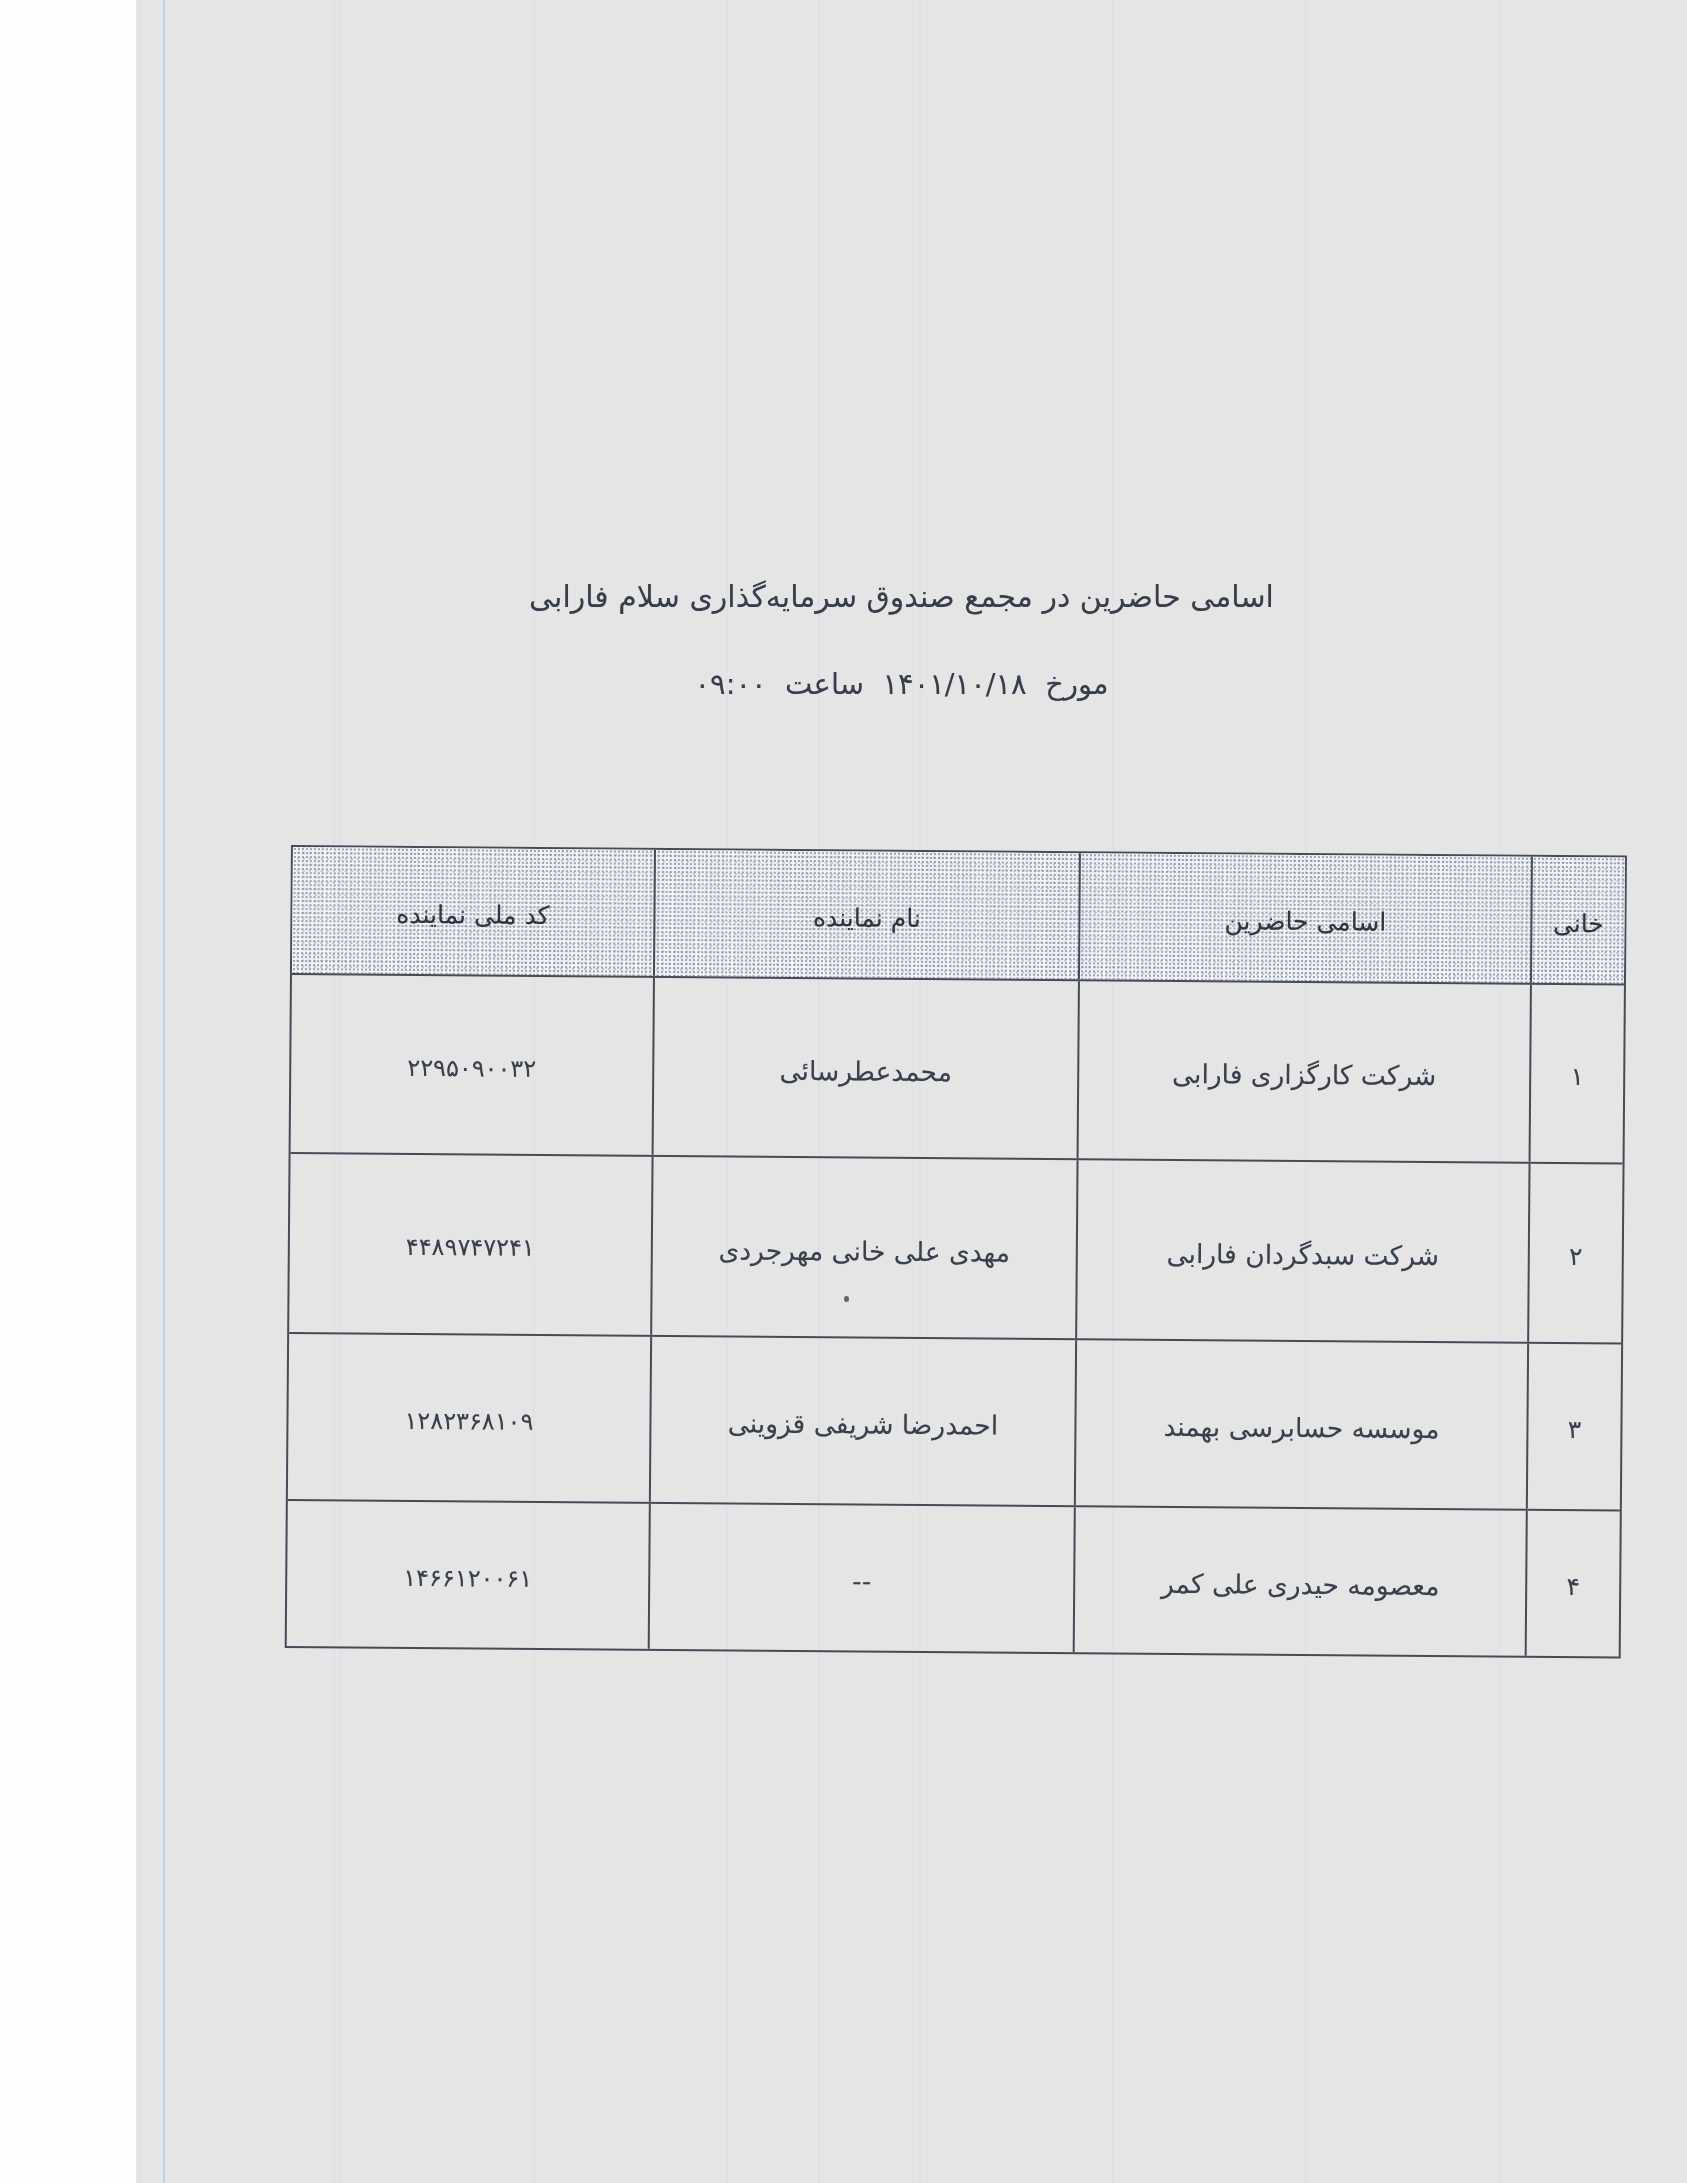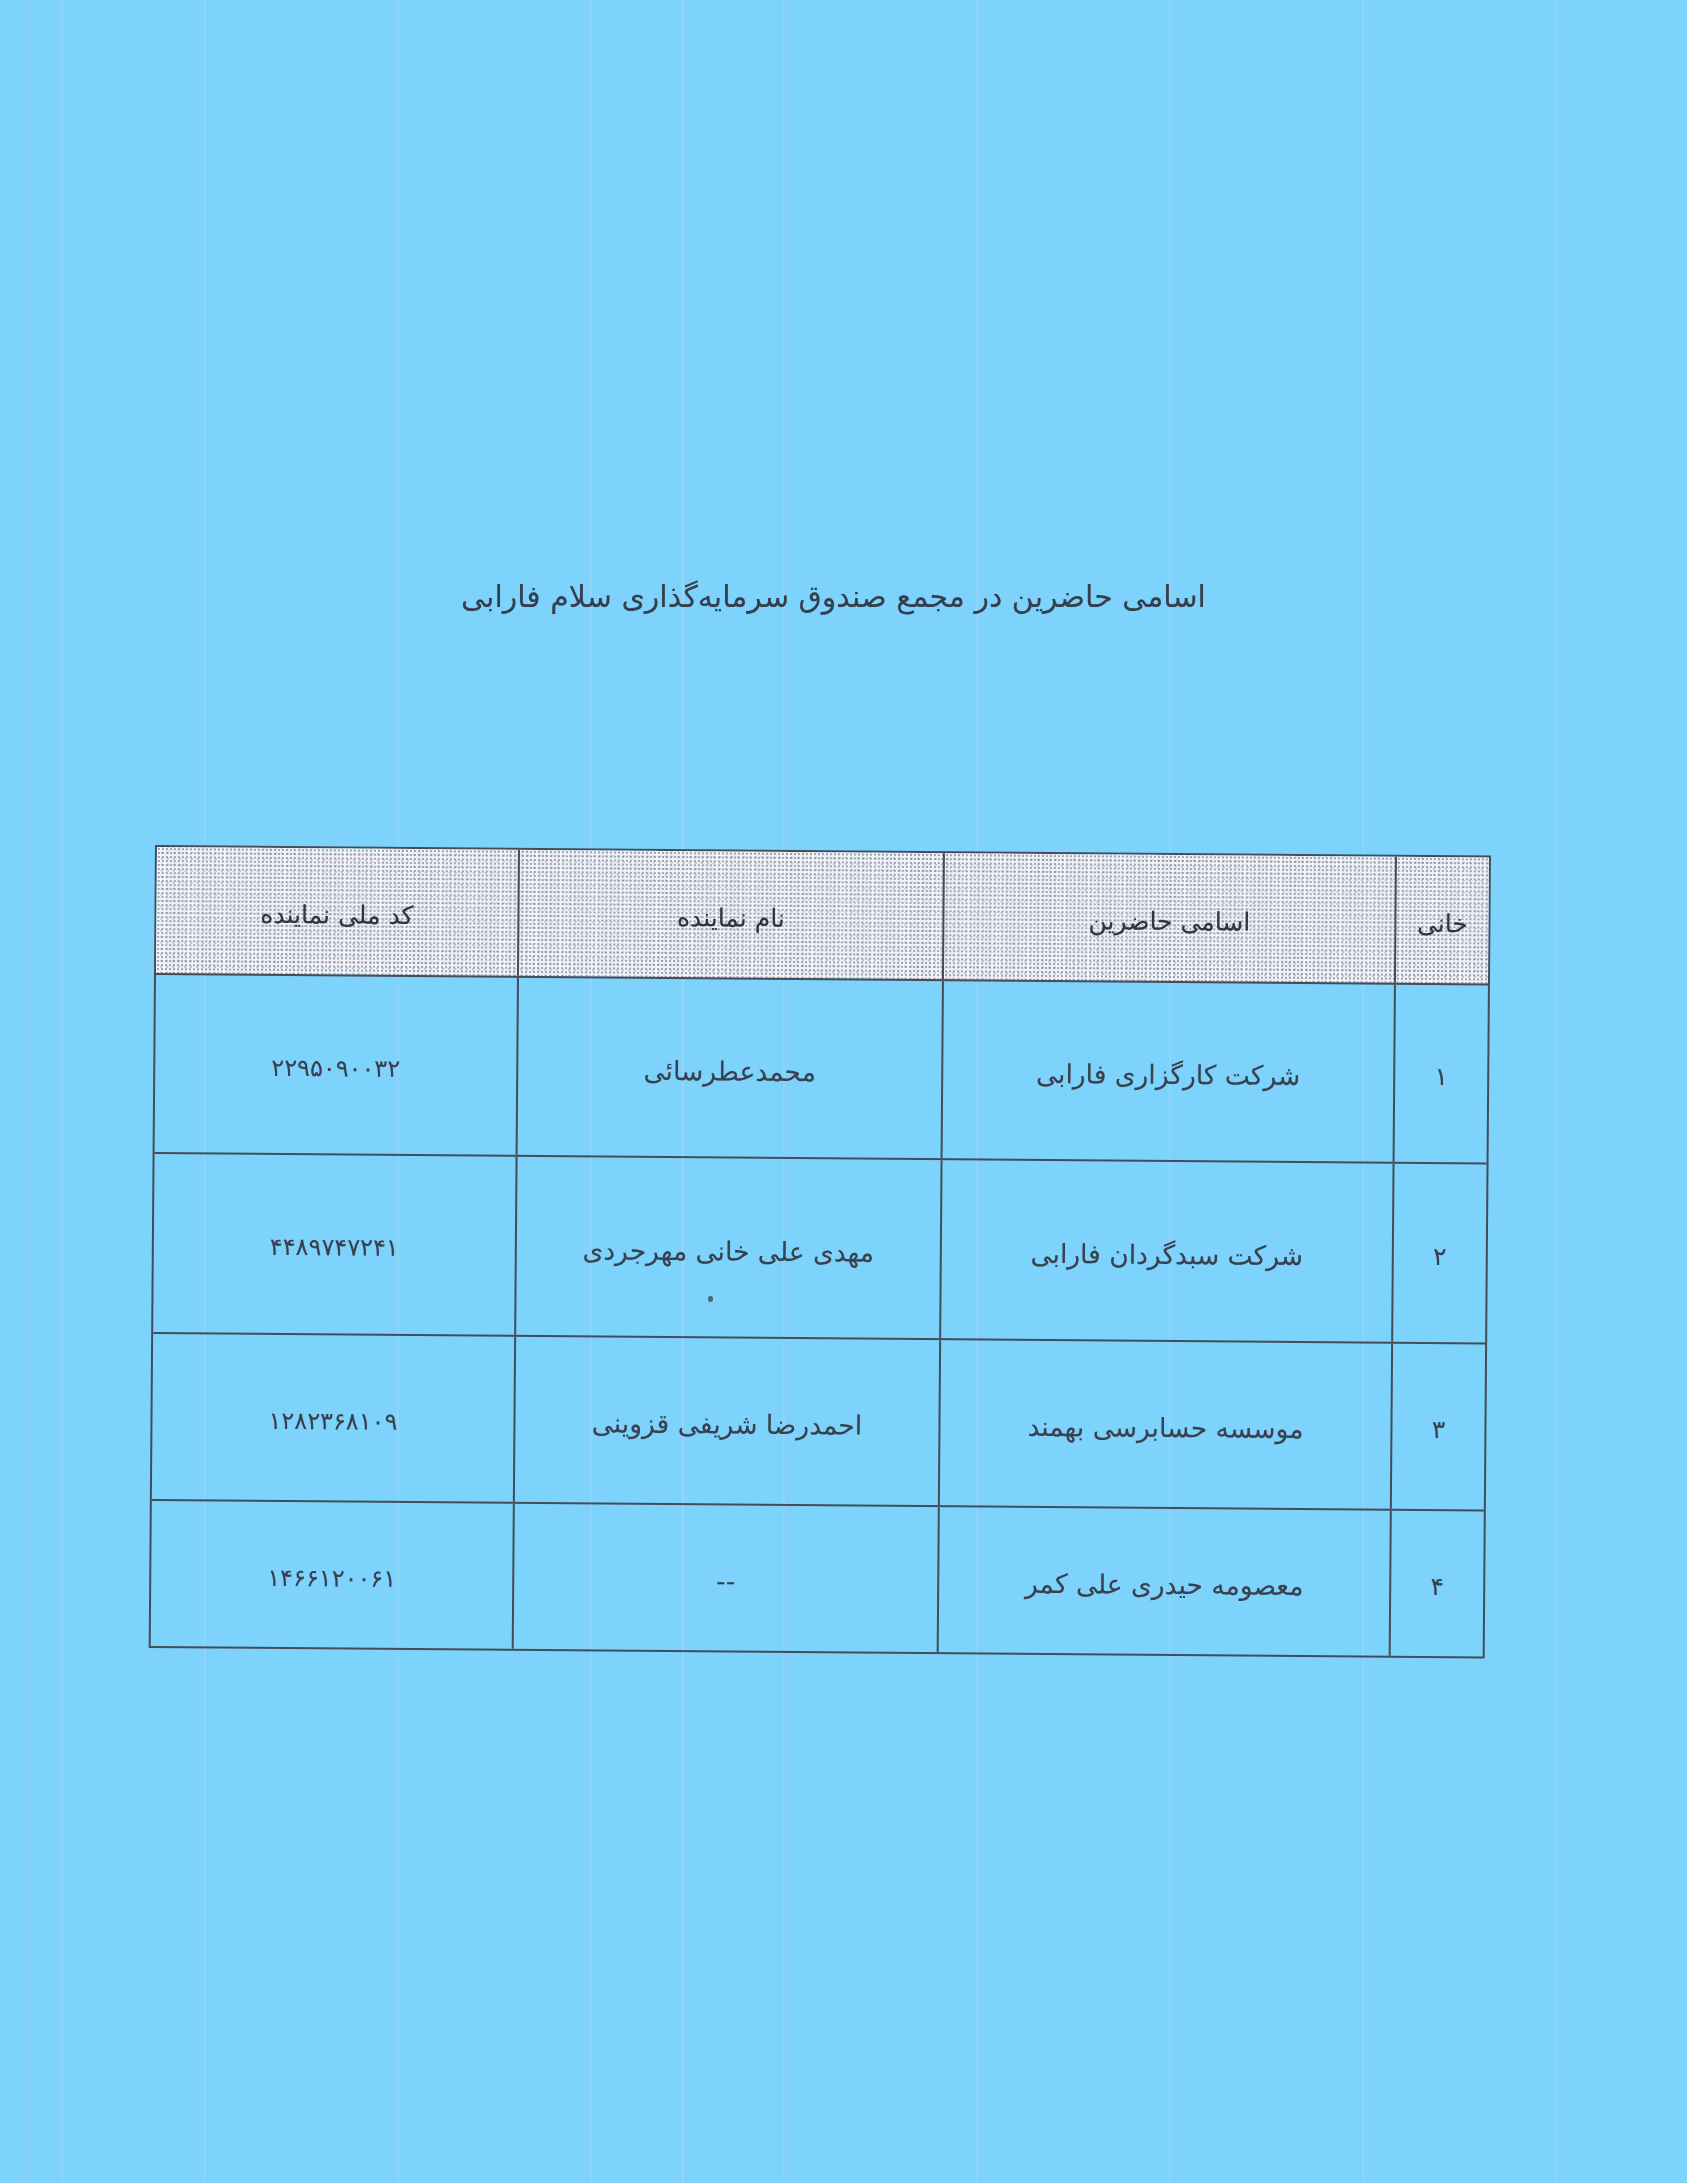--- a/index.html
+++ b/index.html
@@ -6,23 +6,23 @@
     margin: 0;
     padding: 0;
     width: 1687px;
     height: 2183px;
     background: #fdfdfd;
     overflow: hidden;
     font-family: "DejaVu Sans", sans-serif;
   }
   .page {
     position: relative;
-    width: 1687px;
+    width: 1551px;
     height: 2183px;
-    background: #7dd3fc;
+    background: #e5e5e5;
     color: #39404e;
   }
   
   .page::before {
     content: "";
     position: absolute;
     inset: 0;
     background: repeating-linear-gradient(
       90deg,
       rgba(203, 213, 228, 0.22) 0px,
@@ -142,20 +142,21 @@
 </head>
 <body>
 
 <div class="page">
 
   <div class="scan-line-blue"></div>
   <div class="scan-line-soft"></div>
 
   <div class="doc-title" lang="fa">اسامی حاضرین در مجمع صندوق سرمایه‌گذاری سلام فارابی</div>
 
+  <div class="doc-date" lang="fa">مورخ ۱۴۰۱/۱۰/۱۸ ساعت ۰۹:۰۰</div>
 
   <div class="attendees-table">
 
     <div class="trow header-row">
       <div class="tcell col-index">خانی</div>
       <div class="tcell col-attendee">اسامی حاضرین</div>
       <div class="tcell col-rep">نام نماینده</div>
       <div class="tcell col-code">کد ملی نماینده</div>
     </div>
 

